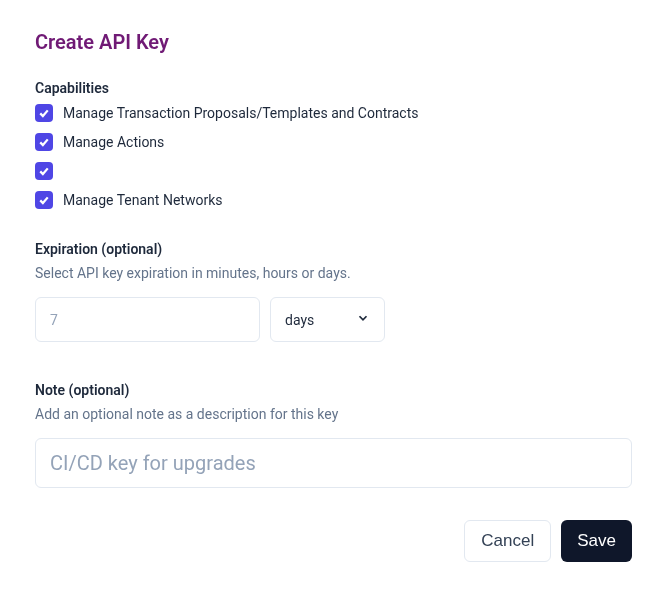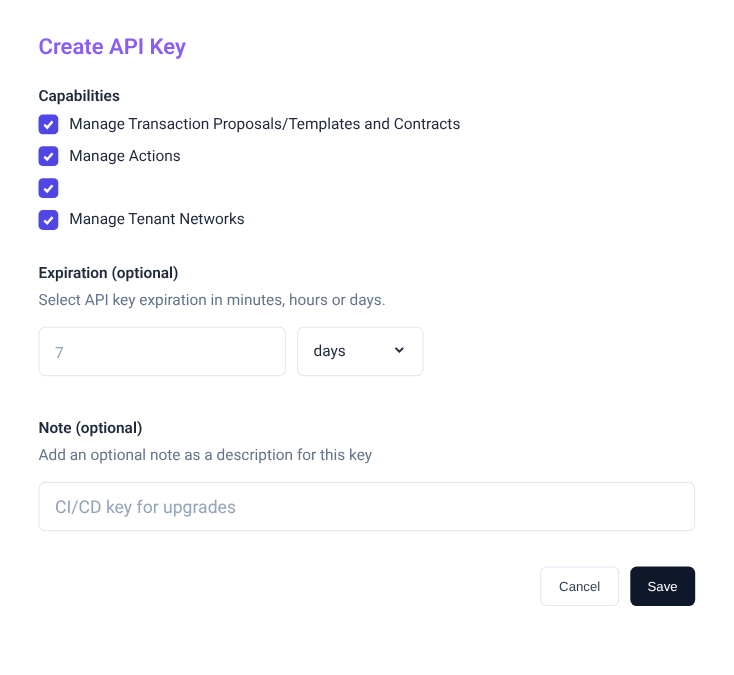--- a/index.html
+++ b/index.html
@@ -10,21 +10,21 @@
   body {
     font-family: -apple-system, BlinkMacSystemFont, "Segoe UI", Roboto, Helvetica, Arial, sans-serif;
     background: #ffffff;
     padding: 30px 35px;
     width: 667px;
     color: #1e293b;
   }
   .page-title {
     font-size: 20px;
     font-weight: 600;
-    color: #8b5cf6;
+    color: #701a75;
     margin-bottom: 26px;
   }
   .section-label {
     font-size: 14px;
     font-weight: 600;
     color: #1e293b;
     margin-bottom: 8px;
   }
   .capabilities-list {
     display: flex;
@@ -105,31 +105,31 @@
     stroke: #1e293b;
     stroke-width: 2;
     fill: none;
   }
   .note-input {
     width: 100%;
     margin-bottom: 32px;
   }
   .note-input .text-placeholder {
     color: #94a3b8;
-    font-size: 16px;
+    font-size: 20px;
   }
   .footer-buttons {
     display: flex;
     justify-content: flex-end;
     gap: 10px;
   }
   .btn {
     padding: 10px 16px;
     border-radius: 6px;
-    font-size: 12px;
+    font-size: 17px;
     font-weight: 500;
     cursor: pointer;
     border: none;
     text-align: right;
   }
   .btn-secondary {
     background: #ffffff;
     color: #334155;
     border: 1px solid #e2e8f0;
   }

